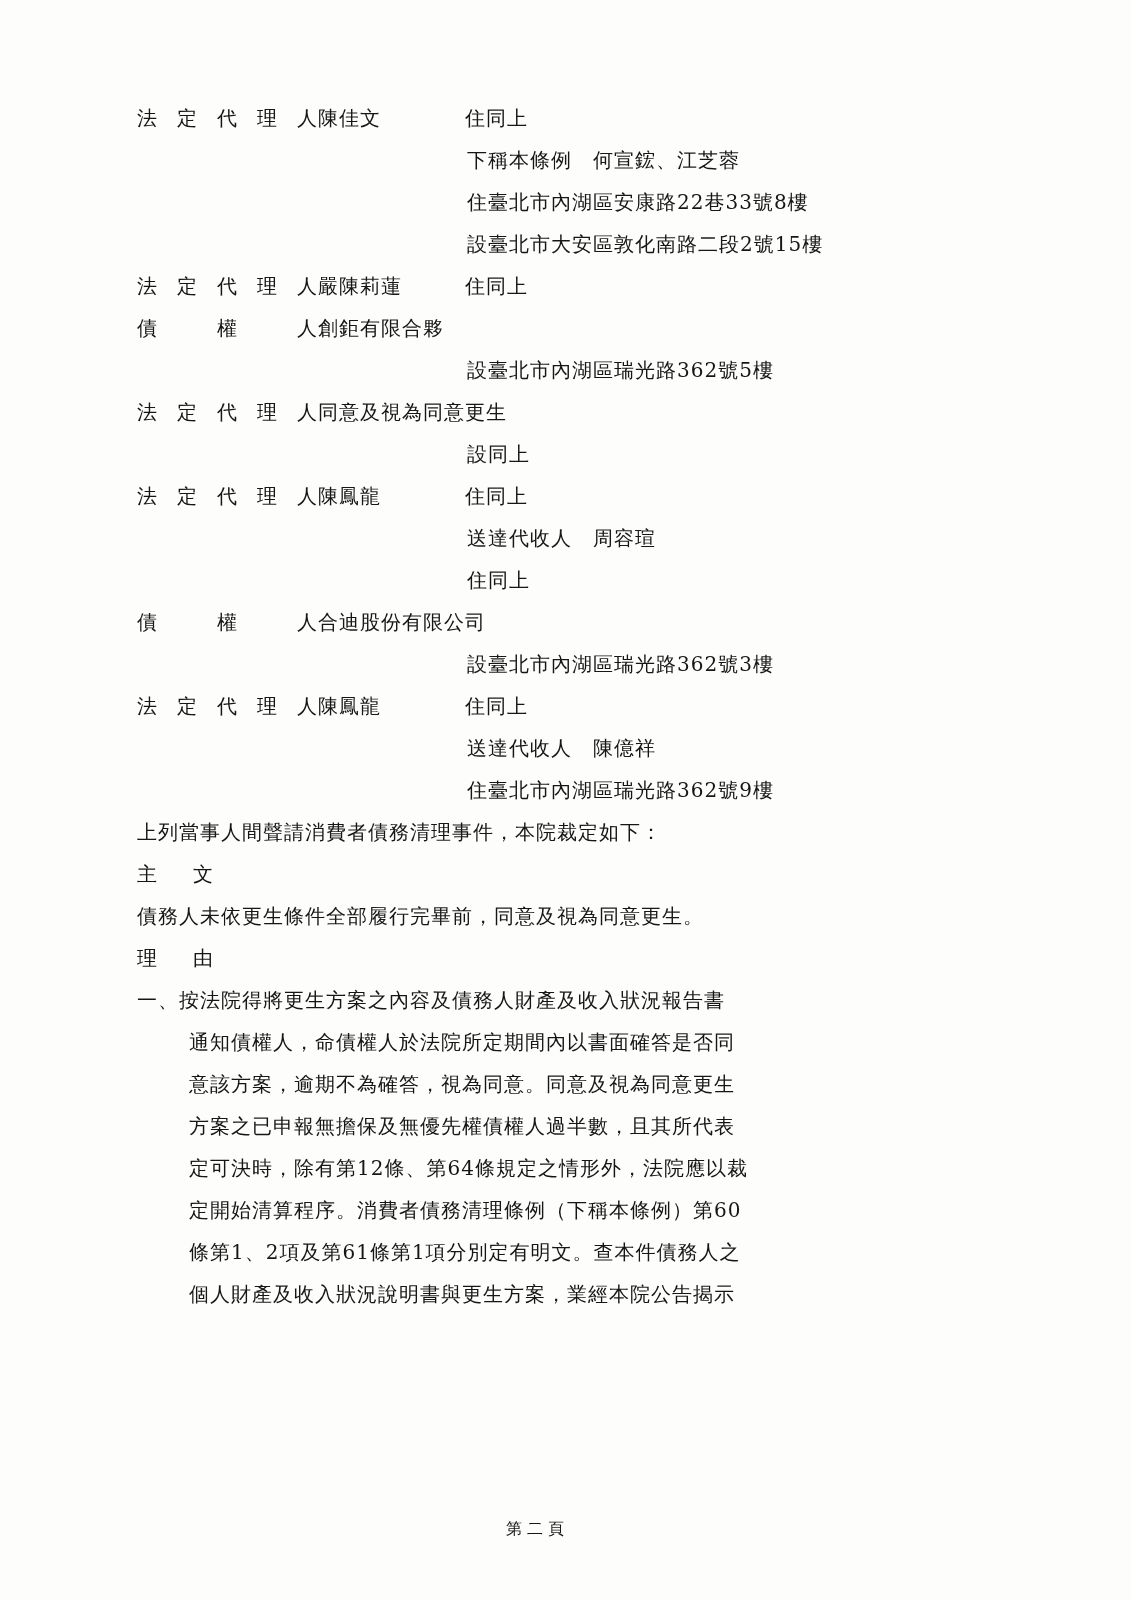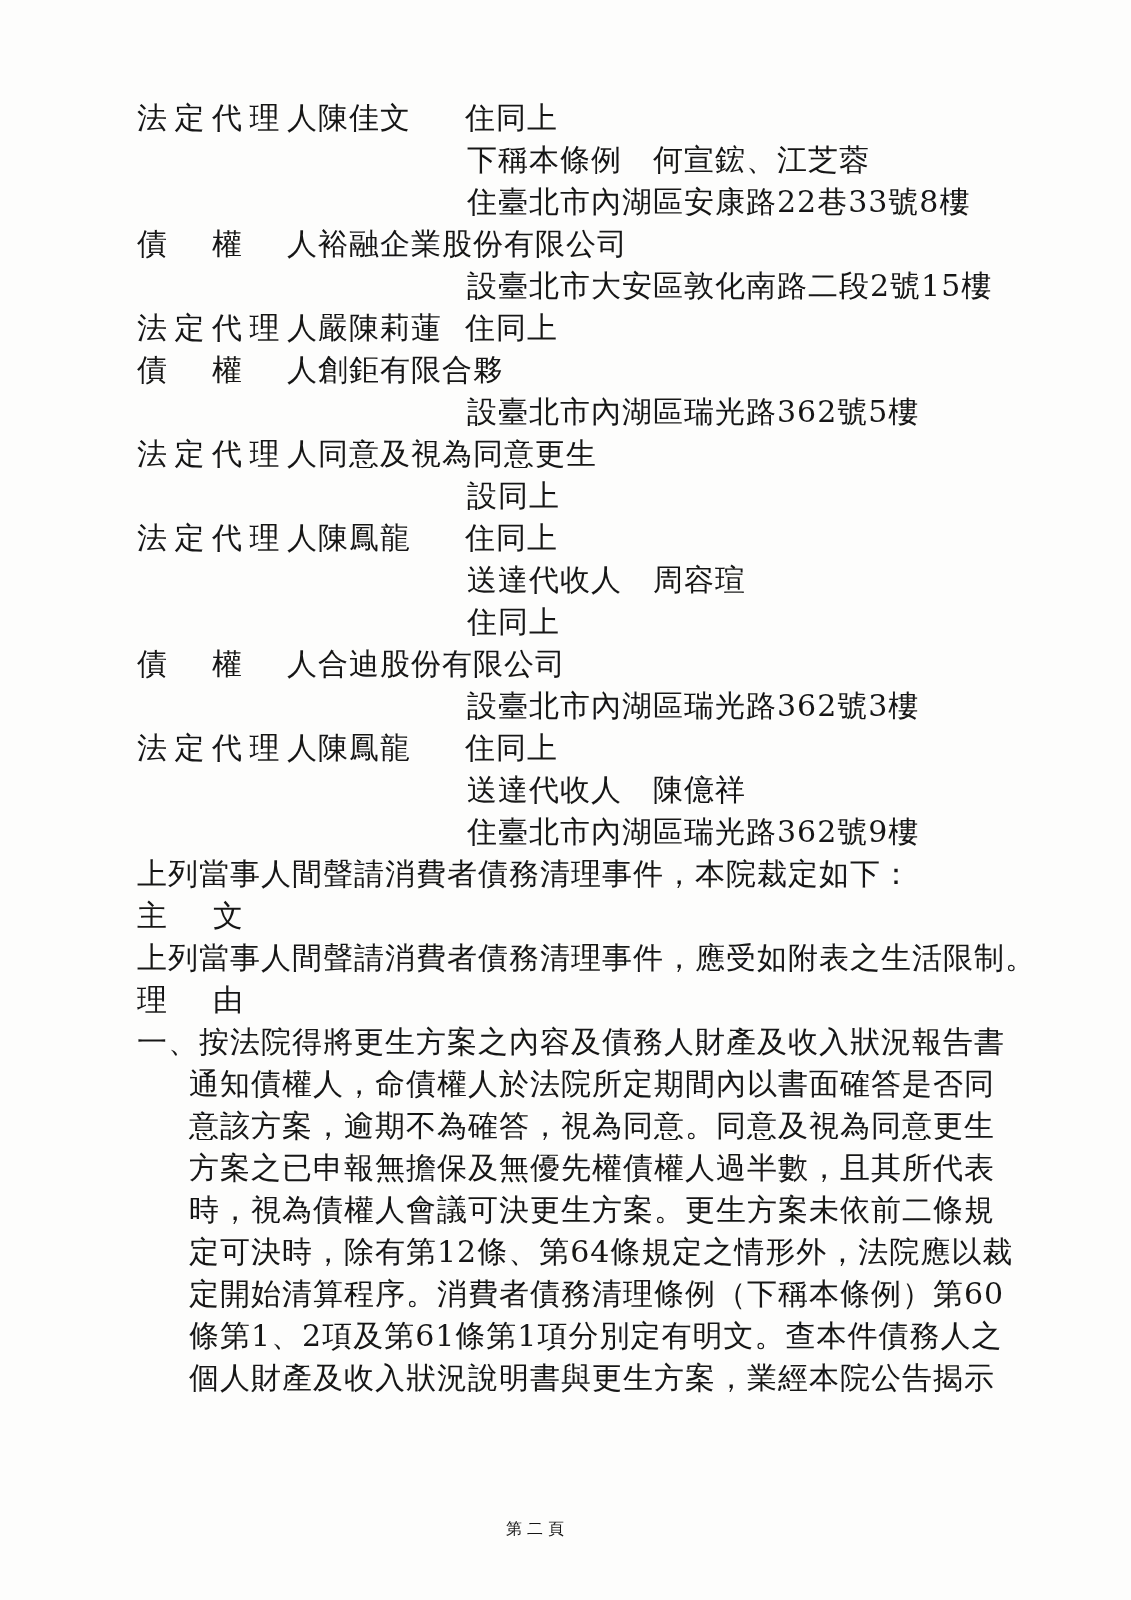--- a/index.html
+++ b/index.html
@@ -18,21 +18,21 @@
   }
   .doc {
     position: absolute;
     left: 137px;
     top: 97px;
     width: 930px;
   }
   .line {
     height: 42px;
     line-height: 42px;
-    font-size: 30px;
+    font-size: 20px;
     letter-spacing: 1px;
     white-space: nowrap;
   }
   .p-label {
     display: inline-block;
     width: 181px;
     text-align: justify;
     text-align-last: justify;
     vertical-align: top;
   }
@@ -83,23 +83,20 @@
     <div class="line">
       <span class="p-label">法定代理人</span><span class="p-name">陳佳文</span><span>住同上</span>
     </div>
     <div class="line">
       <span class="p-addr">下稱本條例　何宣鋐、江芝蓉</span>
     </div>
     <div class="line">
       <span class="p-addr">住臺北市內湖區安康路22巷33號8樓</span>
     </div>
     <div class="line">
-      <span class="p-label">債權人</span><span class="p-name">裕融企業股份有限公司</span>
-    </div>
-    <div class="line">
       <span class="p-addr">設臺北市大安區敦化南路二段2號15樓</span>
     </div>
     <div class="line">
       <span class="p-label">法定代理人</span><span class="p-name">嚴陳莉蓮</span><span>住同上</span>
     </div>
     <div class="line">
       <span class="p-label">債權人</span><span class="p-name">創鉅有限合夥</span>
     </div>
     <div class="line">
       <span class="p-addr">設臺北市內湖區瑞光路362號5樓</span>
@@ -138,41 +135,38 @@
     <div class="line">
       <span>上列當事人間聲請消費者債務清理事件，本院裁定如下：</span>
     </div>
 
     <div class="line">
       <span class="section-heading">主　文</span>
     </div>
 
 
     <div class="line">
-      <span>上列當事人間聲請消費者債務清理事件，應受如附表之生活限制。</span>
+      <span>債務人未依更生條件全部履行完畢前，同意及視為同意更生。</span>
     </div>
 
     <div class="line">
       <span class="section-heading">理　由</span>
     </div>
 
     <div class="line">
       <span>一、按法院得將更生方案之內容及債務人財產及收入狀況報告書</span>
     </div>
     <div class="line">
       <span class="cont">通知債權人，命債權人於法院所定期間內以書面確答是否同</span>
     </div>
     <div class="line">
       <span class="cont">意該方案，逾期不為確答，視為同意。同意及視為同意更生</span>
     </div>
     <div class="line">
       <span class="cont">方案之已申報無擔保及無優先權債權人過半數，且其所代表</span>
-    </div>
-    <div class="line">
-      <span class="cont">時，視為債權人會議可決更生方案。更生方案未依前二條規</span>
     </div>
     <div class="line">
       <span class="cont">定可決時，除有第12條、第64條規定之情形外，法院應以裁</span>
     </div>
     <div class="line">
       <span class="cont">定開始清算程序。消費者債務清理條例（下稱本條例）第60</span>
     </div>
     <div class="line">
       <span class="cont">條第1、2項及第61條第1項分別定有明文。查本件債務人之</span>
     </div>

